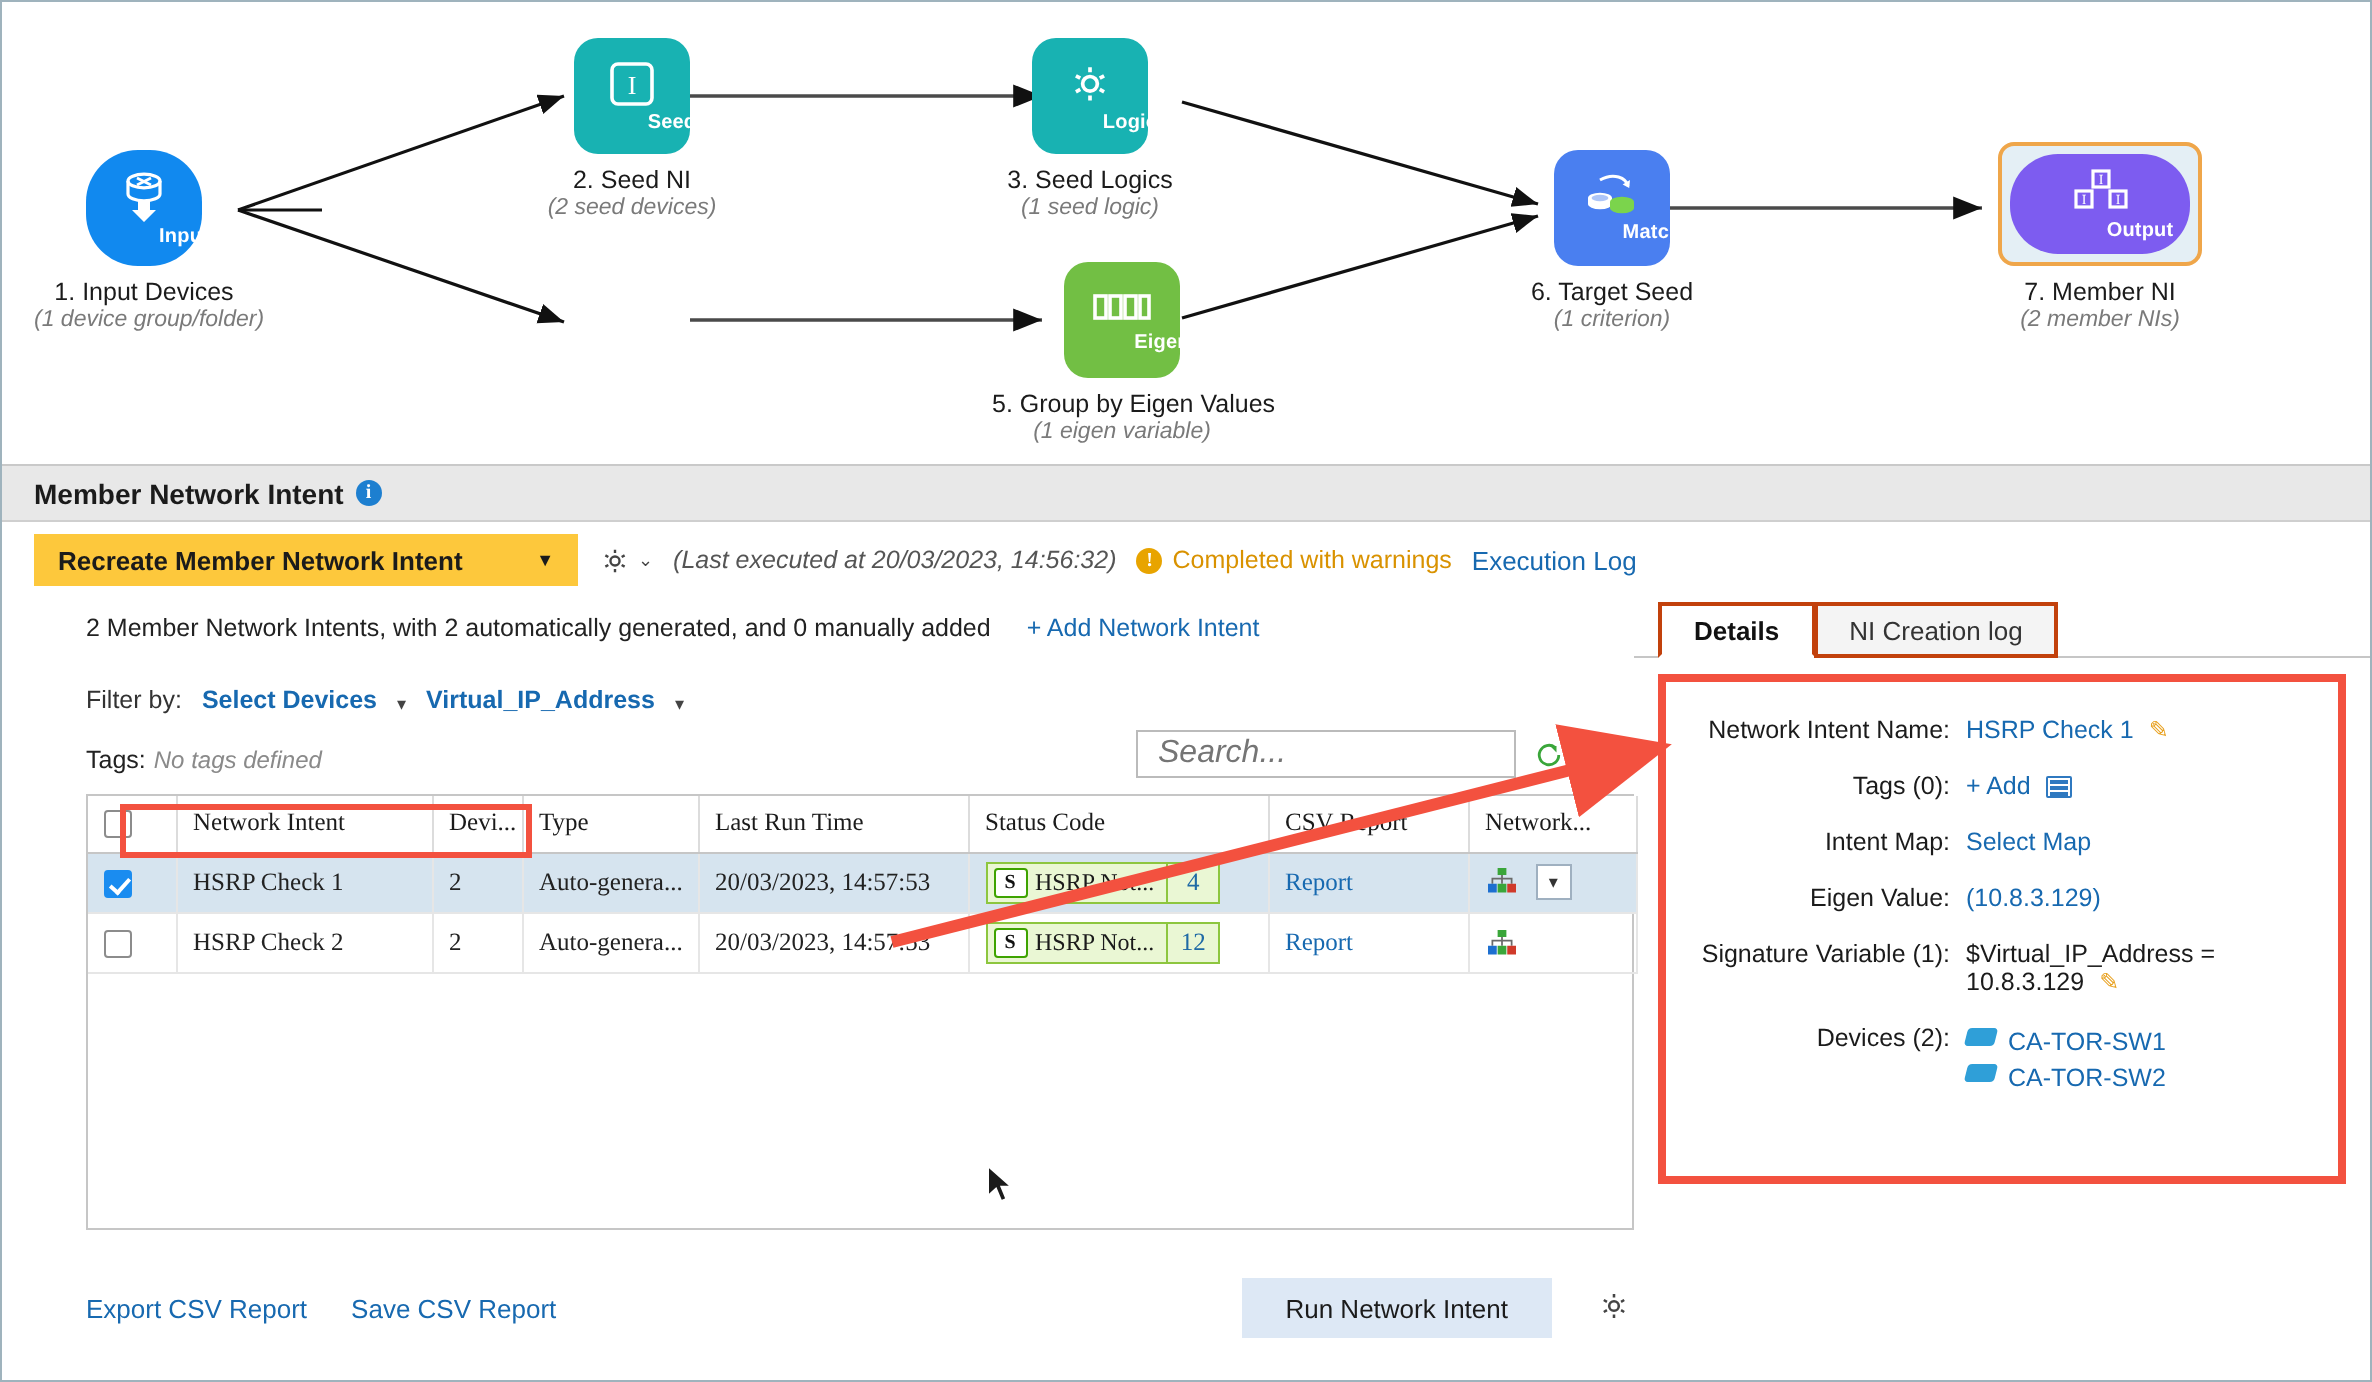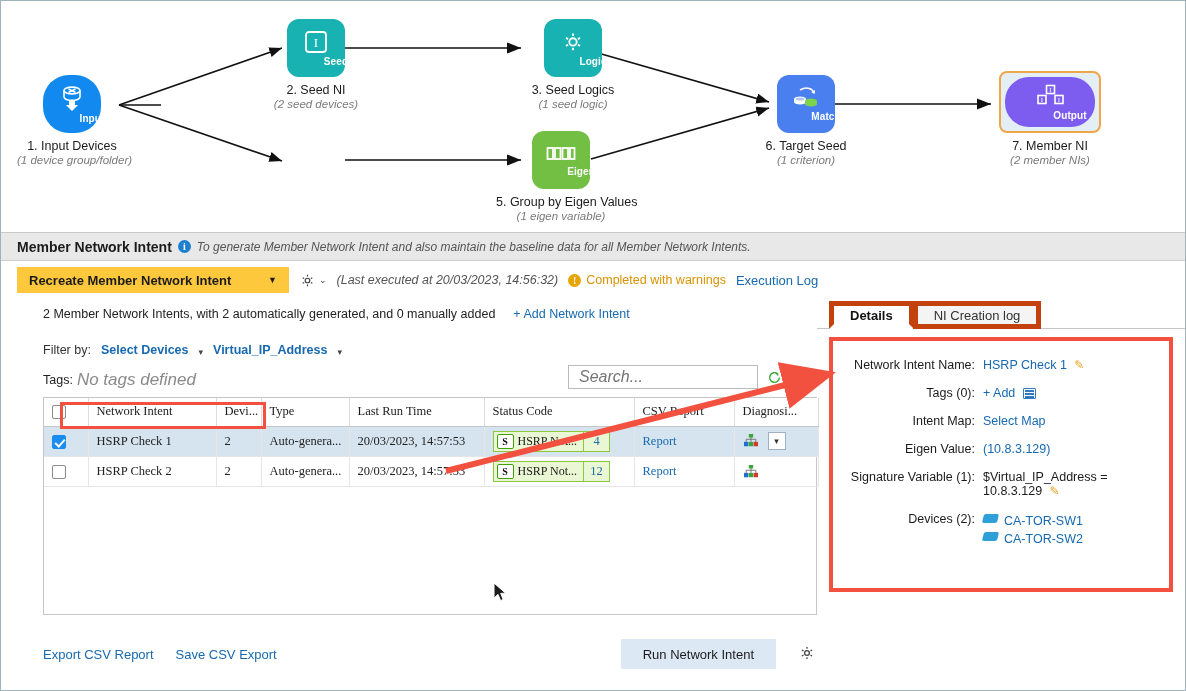--- a/index.html
+++ b/index.html
@@ -132,21 +132,21 @@
     font-size:12.5px; height:32px; padding-top:8px;
   }
   .filter-row .lab { color:#333; }
   .filter-link { color:#1769b0; font-weight:bold; cursor:pointer; }
   .tags-row {
     display:flex; align-items:center;
     height:34px; margin-top:6px;
     position:relative;
   }
   .tags-row .lab { font-size:12.5px; }
-  .tags-row .none { font-style:italic; color:#8a8a8a; font-size:17px; margin-left:4px;}
+  .tags-row .none { font-style:italic; color:#8a8a8a; font-size:12px; margin-left:4px;}
   .search-tools {
     position:absolute; right:12px; top:2px;
     display:flex; align-items:center; gap:9px;
   }
   .search-box {
     width:190px; height:24px;
     border:1px solid #bbb; background:#fff;
     display:flex; align-items:center;
     padding:0 4px 0 8px;
   }
@@ -222,21 +222,21 @@
     position:absolute; left:16px; top:4px;
     width:206px; height:27px;
     border:3px solid #f3513f; pointer-events:none;
   }
 
   
   .tabs { display:flex; align-items:flex-end; height:30px; margin-left:12px; }
   .tab {
     height:28px; padding:4px 16px;
     display:flex; align-items:center;
-    border:5px solid #c2410c; font-size:13px;
+    border:2px solid #c2410c; font-size:13px;
     background:#f4f4f4; color:#333; cursor:pointer;
   }
   .tab.active {
     background:#fff; border-bottom-color:#fff;
     font-weight:bold; color:#111;
   }
   .tab + .tab { margin-left:-1px; }
   .tabs-underline {
     height:1px; background:#c6c6c6;
     margin-top:-1px;
@@ -343,21 +343,21 @@
         <svg width="26" height="26" viewBox="0 0 26 26">
           <rect x="3" y="2" width="20" height="20" rx="3" fill="none" stroke="#fff" stroke-width="1.8"></rect>
           <text x="13" y="17" font-size="13" font-family="Liberation Serif, serif" fill="#fff" text-anchor="middle">I</text>
         </svg>
         <span class="cap">Seed</span>
       </div>
       <div class="node-label">2. Seed NI</div>
       <div class="node-sub">(2 seed devices)</div>
     </div>
 
-    <div class="node" style="left:512px; top:18px; width:120px;">
+    <div class="node" style="left:484px; top:18px; width:120px;">
       <div class="node-shape" style="background:#18b2b2;">
         <svg width="26" height="26" viewBox="0 0 24 24">
           <g fill="none" stroke="#fff" stroke-width="1.7">
             <circle cx="12" cy="11" r="3.4"></circle>
             <path d="M12,3.3 L12,5.6 M12,16.4 L12,18.7 M5.5,7.3 L7.5,8.4 M16.5,13.6 L18.5,14.7 M5.5,14.7 L7.5,13.6 M16.5,8.4 L18.5,7.3"></path>
           </g>
         </svg>
         <span class="cap">Logic</span>
       </div>
       <div class="node-label">3. Seed Logics</div>
@@ -421,21 +421,20 @@
         </div>
       </div>
       <div class="node-label">7. Member NI</div>
       <div class="node-sub">(2 member NIs)</div>
     </div>
   </div>
 
   <div id="sec-header">
     <span class="title">Member Network Intent</span>
     <span class="info-dot">i</span>
-    <span class="desc">To generate Member Network Intent and also maintain the baseline data for all Member Network Intents.</span>
   </div>
 
   <div id="action-bar">
     <button class="btn-recreate">
       <span>Recreate Member Network Intent</span>
       <span class="caret">▼</span>
     </button>
     <span class="gear-wrap">
       <svg width="17" height="17" viewBox="0 0 24 24">
         <g fill="none" stroke="#444" stroke-width="1.7">
@@ -506,21 +505,21 @@
           </colgroup>
           <thead>
             <tr>
               <th><span class="cbx"></span></th>
               <th>Network Intent</th>
               <th>Devi...</th>
               <th>Type</th>
               <th>Last Run Time</th>
               <th>Status Code</th>
               <th>CSV Report</th>
-              <th>Diagnosi...</th>
+              <th>Network...</th>
             </tr>
           </thead>
           <tbody>
             <tr class="selected">
               <td><span class="cbx checked"></span></td>
               <td>HSRP Check 1</td>
               <td>2</td>
               <td>Auto-genera...</td>
               <td>20/03/2023, 14:57:53</td>
               <td>
@@ -574,21 +573,21 @@
                 </svg>
               </td>
             </tr>
           </tbody>
         </table>
         <div class="red-row-box"></div>
       </div>
 
       <div id="footer">
         <span class="link">Export CSV Report</span>
-        <span class="link">Save CSV Export</span>
+        <span class="link">Save CSV Report</span>
         <button class="btn-run">Run Network Intent</button>
         <span class="gear-foot">
           <svg width="18" height="18" viewBox="0 0 24 24">
             <g fill="none" stroke="#444" stroke-width="1.7">
               <circle cx="12" cy="12" r="3.2"></circle>
               <path d="M12,4 L12,6.4 M12,17.6 L12,20 M5.2,8 L7.3,9.2 M16.7,14.8 L18.8,16 M5.2,16 L7.3,14.8 M16.7,9.2 L18.8,8"></path>
             </g>
           </svg>
         </span>
       </div>

